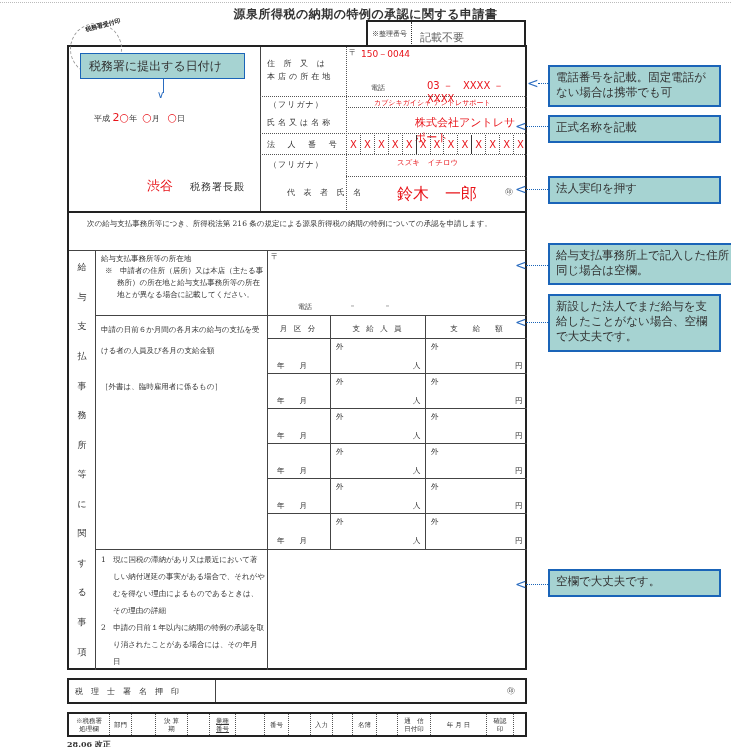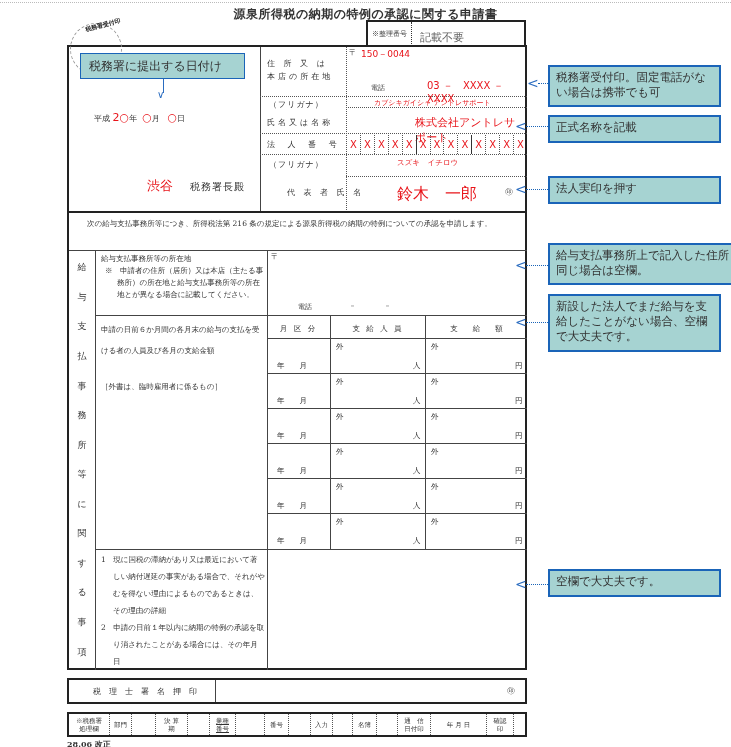--- a/index.html
+++ b/index.html
@@ -199,21 +199,21 @@
 </div>
 
 <div class="abs stamp-arc"></div>
 <div class="abs stamp-lbl">税務署受付印</div>
 
 <div class="abs datebox">税務署に提出する日付け</div>
 <div class="abs" style="left:163px;top:79px;height:14px;border-left:1px solid #2a6cc0;"></div>
 <div class="abs arrow" style="left:157px;top:88px;font-size:10px;">∨</div>
 
 <div class="abs" style="left:67px;top:678px;width:460px;height:26px;border:2px solid #222;display:flex;">
-  <div style="width:147px;border-right:1px solid #444;font-size:8px;display:flex;align-items:center;padding-left:24px;white-space:pre;">税　理　士　署　名　押　印</div>
+  <div style="width:147px;border-right:1px solid #444;font-size:8px;display:flex;align-items:center;padding-left:6px;white-space:pre;">税　理　士　署　名　押　印</div>
   <div style="flex:1;position:relative;">
     <span style="position:absolute;right:10px;top:5px;font-size:8px;">㊞</span>
   </div>
 </div>
 
 <div class="abs bottom-table">
   <div class="c" style="width:41px;white-space:pre;">※税務署
 処理欄</div>
   <div class="c" style="width:22px;">部門</div>
   <div class="c" style="width:24px;"></div>
@@ -233,21 +233,21 @@
 日付印</div>
   <div class="c" style="width:56px;">年 月 日</div>
   <div class="c" style="width:27px;white-space:pre;">確認
 印</div>
   <div class="c" style="flex:1;border-right:none;"></div>
 </div>
 <div class="abs" style="left:67px;top:739px;font-size:8px;font-weight:bold;">28.06 改正</div>
 
 <div class="abs arrow" style="left:527px;top:76px;">&lt;</div>
 <div class="abs conn" style="left:538px;top:83px;width:10px;"></div>
-<div class="abs callout" style="left:548px;top:65px;width:173px;height:42px;">税務署受付印。固定電話がない場合は携帯でも可</div>
+<div class="abs callout" style="left:548px;top:65px;width:173px;height:42px;">電話番号を記載。固定電話がない場合は携帯でも可</div>
 
 <div class="abs arrow" style="left:515px;top:119px;">&lt;</div>
 <div class="abs conn" style="left:526px;top:126px;width:22px;"></div>
 <div class="abs callout" style="left:548px;top:115px;width:173px;height:28px;">正式名称を記載</div>
 
 <div class="abs arrow" style="left:515px;top:182px;">&lt;</div>
 <div class="abs conn" style="left:526px;top:189px;width:22px;"></div>
 <div class="abs callout" style="left:548px;top:176px;width:173px;height:28px;">法人実印を押す</div>
 
 <div class="abs arrow" style="left:515px;top:258px;">&lt;</div>

